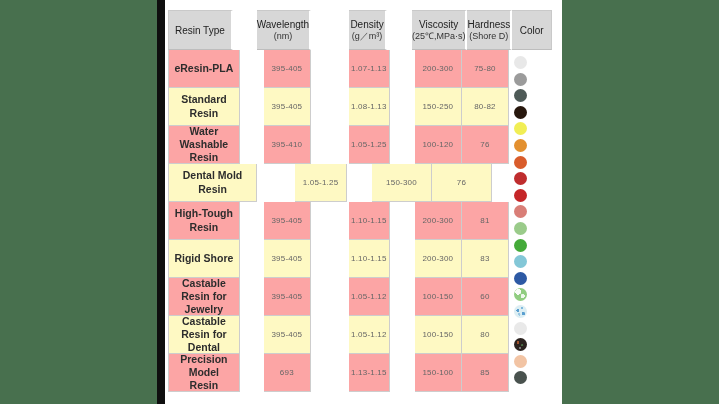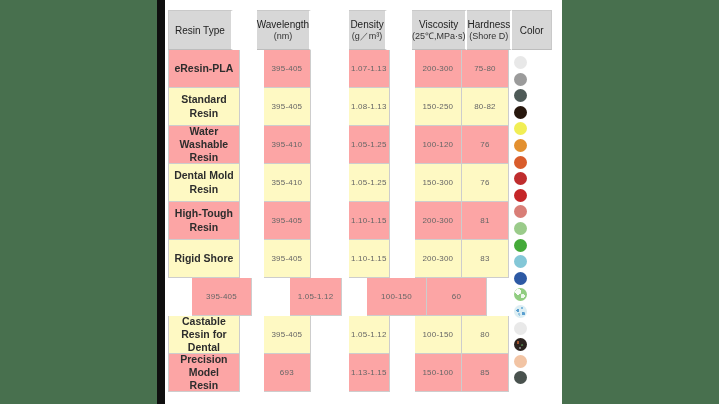--- a/index.html
+++ b/index.html
@@ -122,21 +122,20 @@
       <div class="trow">
         <div class="cell bcell w0 first name-cell">Water Washable Resin</div>
         <div class="cell bcell w1">395-410</div>
         <div class="cell bcell w2">1.05-1.25</div>
         <div class="cell bcell w3">100-120</div>
         <div class="cell bcell w4">76</div>
         <div class="cell color-body-cell w5"></div>
       </div>
       <div class="trow stripe">
         <div class="cell bcell w0 first name-cell">Dental Mold Resin</div>
-        <div class="cell bcell w1">355-410</div>
         <div class="cell bcell w2">1.05-1.25</div>
         <div class="cell bcell w3">150-300</div>
         <div class="cell bcell w4">76</div>
         <div class="cell color-body-cell w5"></div>
       </div>
       <div class="trow">
         <div class="cell bcell w0 first name-cell">High-Tough Resin</div>
         <div class="cell bcell w1">395-405</div>
         <div class="cell bcell w2">1.10-1.15</div>
         <div class="cell bcell w3">200-300</div>
@@ -145,20 +144,21 @@
       </div>
       <div class="trow stripe">
         <div class="cell bcell w0 first name-cell">Rigid Shore</div>
         <div class="cell bcell w1">395-405</div>
         <div class="cell bcell w2">1.10-1.15</div>
         <div class="cell bcell w3">200-300</div>
         <div class="cell bcell w4">83</div>
         <div class="cell color-body-cell w5"></div>
       </div>
       <div class="trow">
+        <div class="cell bcell w0 first name-cell">Castable Resin for Jewelry</div>
         <div class="cell bcell w1">395-405</div>
         <div class="cell bcell w2">1.05-1.12</div>
         <div class="cell bcell w3">100-150</div>
         <div class="cell bcell w4">60</div>
         <div class="cell color-body-cell w5"></div>
       </div>
       <div class="trow stripe">
         <div class="cell bcell w0 first name-cell">Castable Resin for Dental</div>
         <div class="cell bcell w1">395-405</div>
         <div class="cell bcell w2">1.05-1.12</div>

